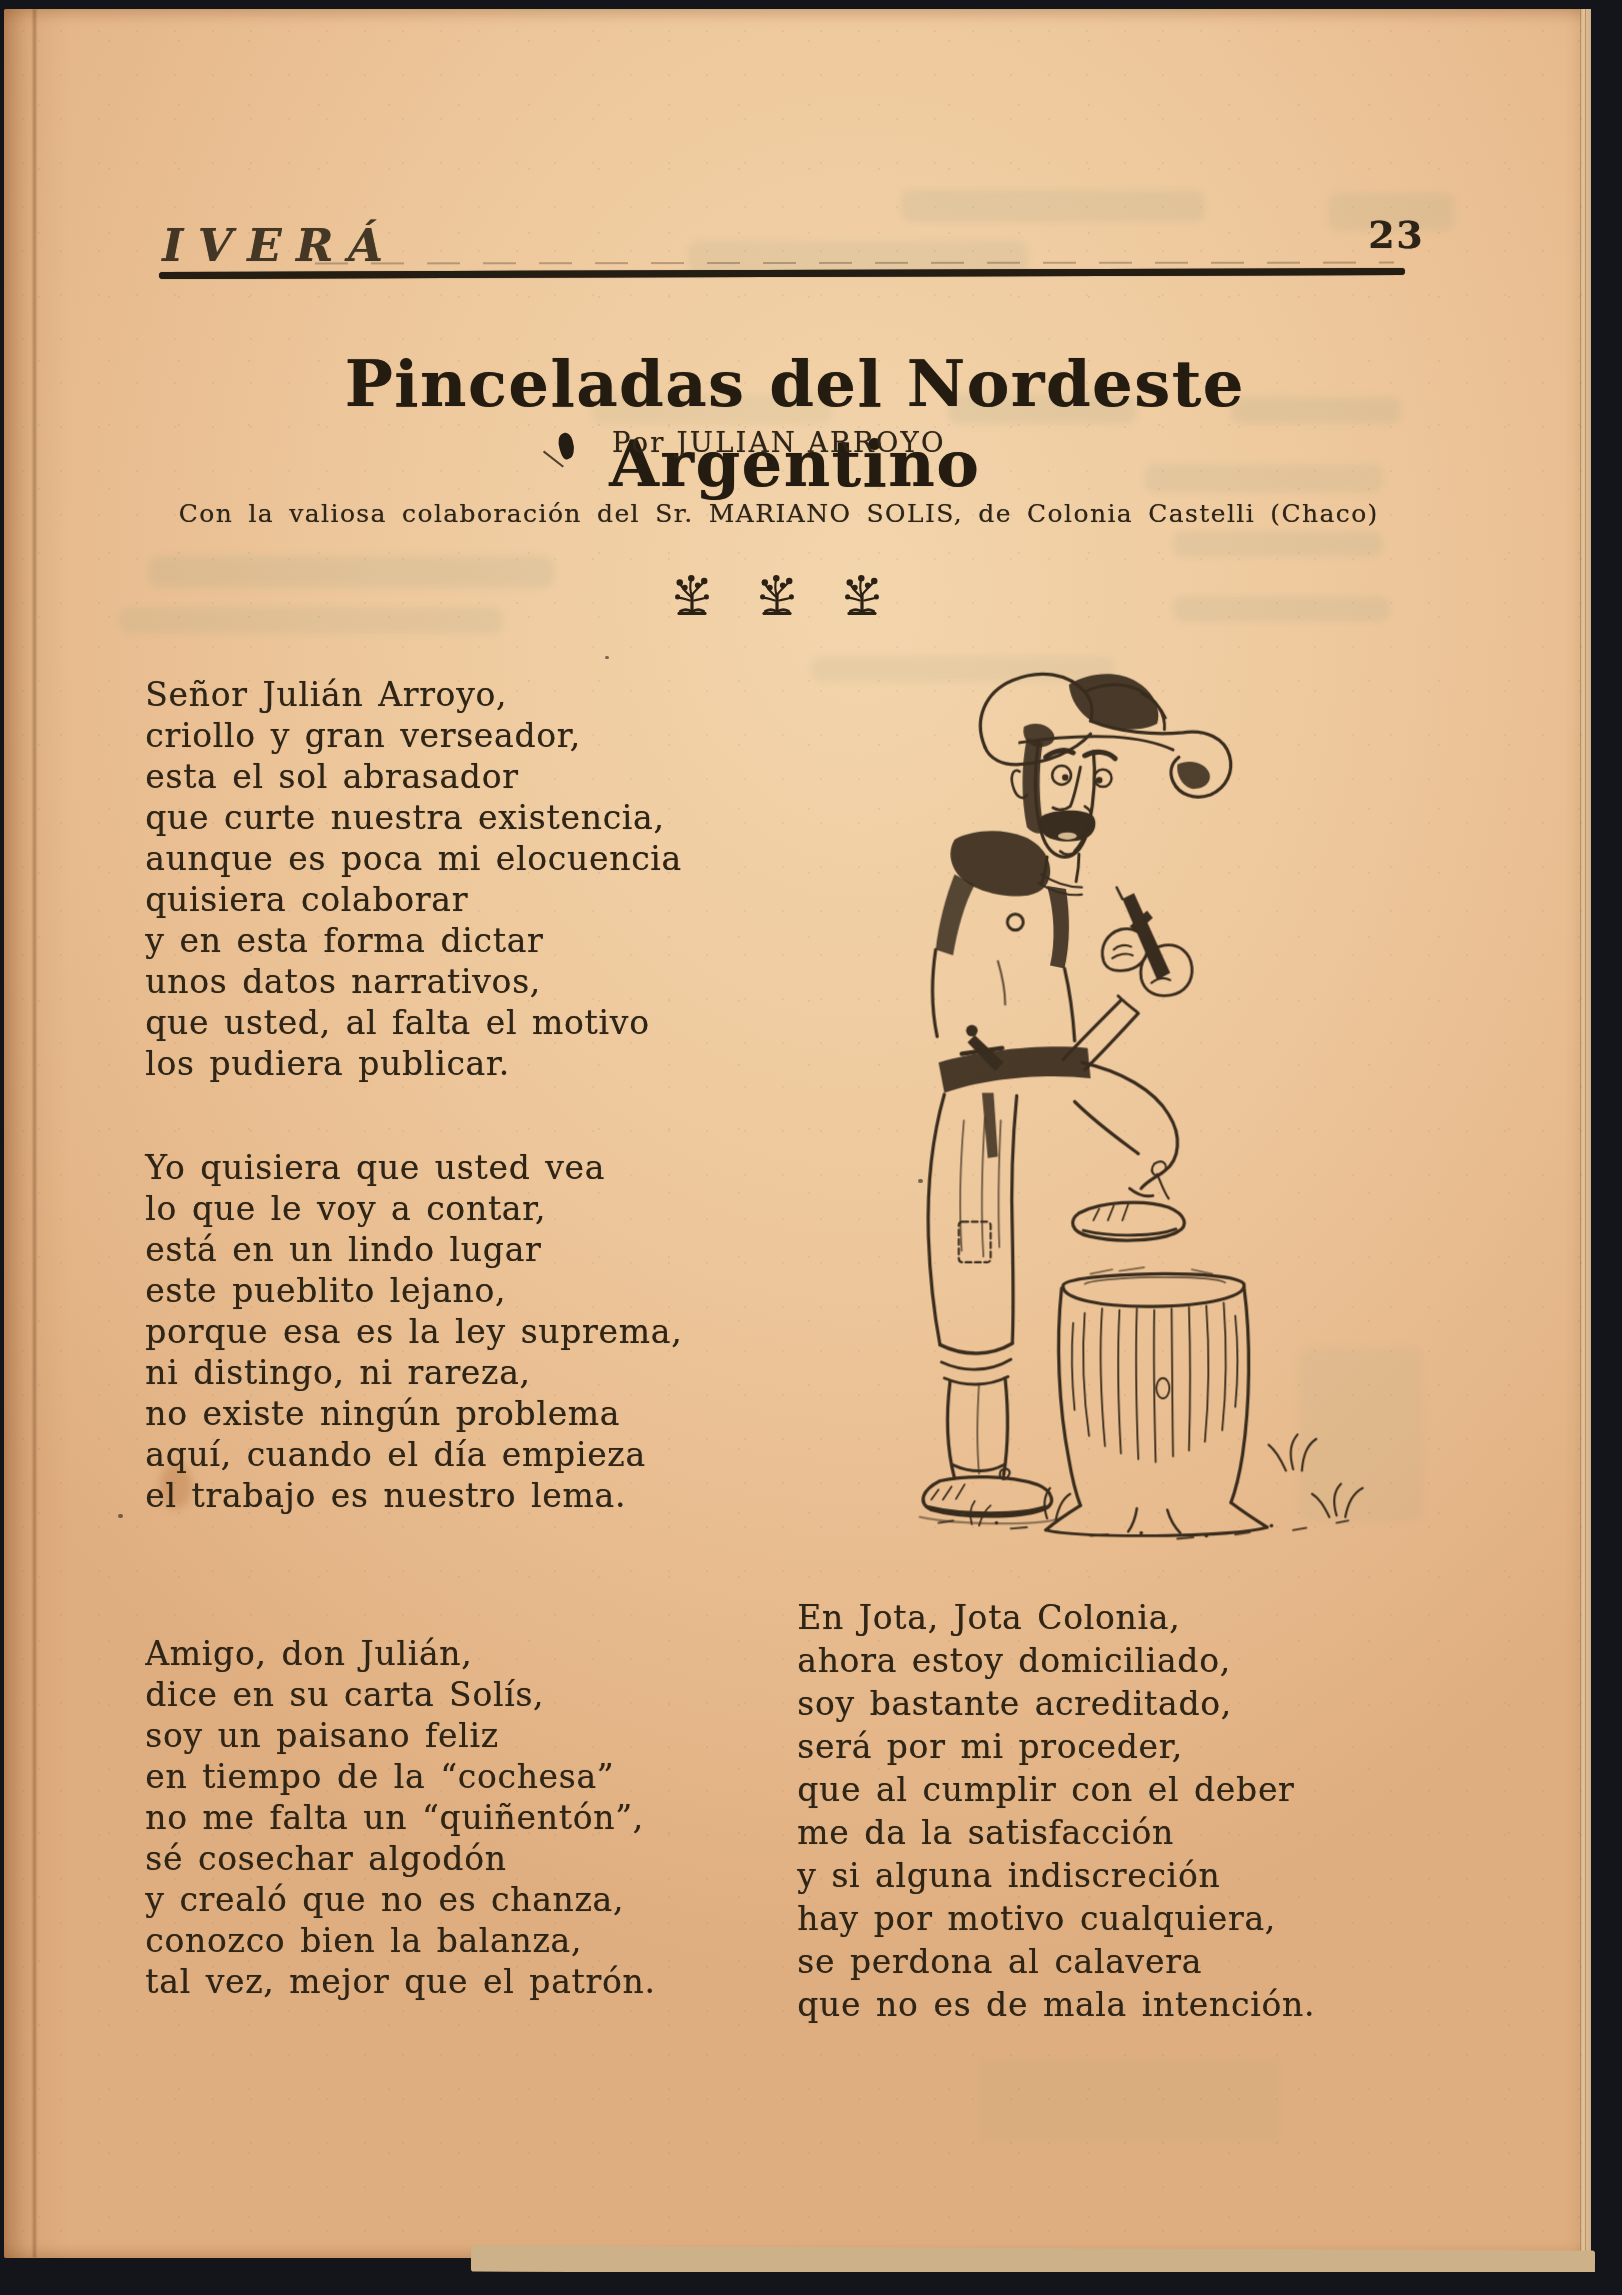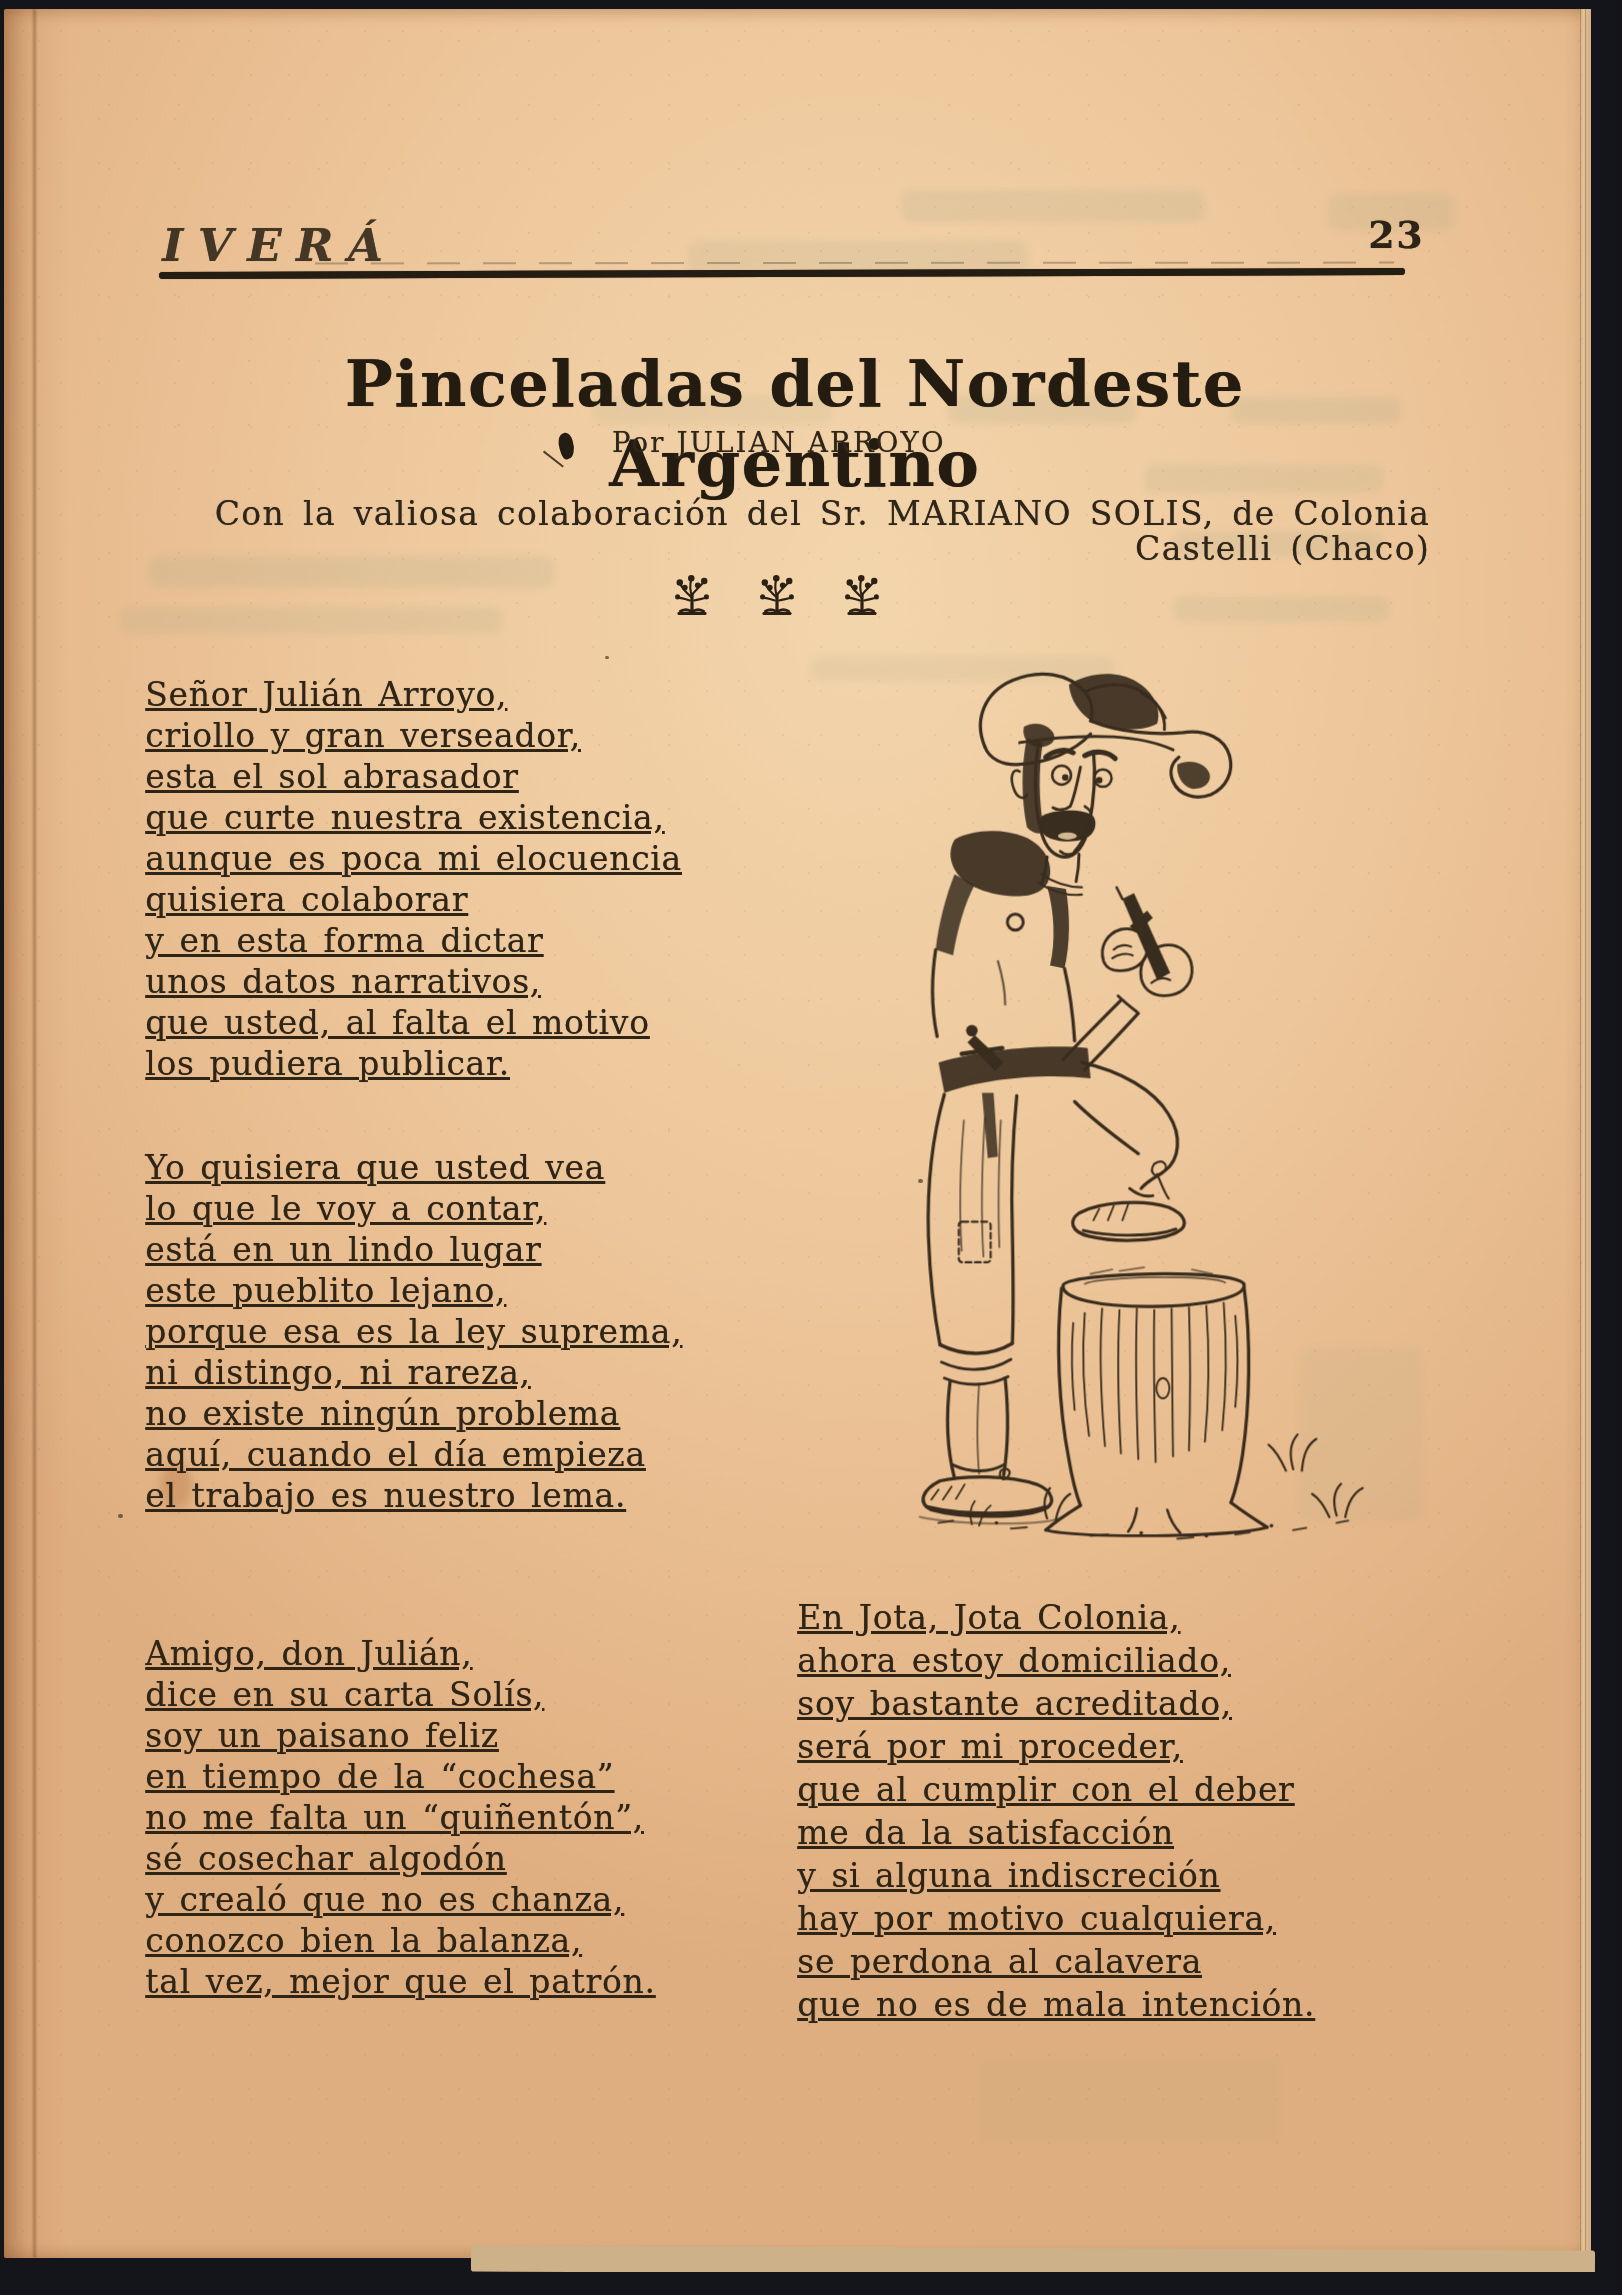--- a/index.html
+++ b/index.html
@@ -41,27 +41,27 @@
   .rule-thick{position:absolute;left:155px;top:261px;width:1246px;height:7.2px;background:#241d13;z-index:3;
         border-radius:3.6px;transform:rotate(-.18deg);box-shadow:0 0 0.7px #241d13;}
   .title{left:130px;top:319px;width:1289px;text-align:center;font-size:64px;line-height:80px;
         font-weight:bold;letter-spacing:1.4px;color:#241c11;}
   .byline{left:130px;top:417px;width:1289px;text-align:center;font-size:27.5px;line-height:32px;
         letter-spacing:2.2px;color:#2f261a;}
   .ink-blob{position:absolute;left:555px;top:424px;width:14.5px;height:26px;background:#241d13;z-index:3;
         border-radius:60% 40% 70% 30%;transform:rotate(-18deg);}
   .ink-scratch{position:absolute;left:537px;top:449px;width:24.6px;height:1.8px;background:#241d13;z-index:3;
         transform:rotate(38deg);opacity:.8;}
-  .collab{left:123px;top:487px;width:1303px;text-align:right;font-size:33px;line-height:35px;
+  .collab{left:123px;top:487px;width:1303px;text-align:center;font-size:25px;line-height:35px;
         letter-spacing:1.4px;word-spacing:5.8px;color:#2f261a;}
   .ornaments{position:absolute;left:670px;top:564px;display:flex;gap:49px;z-index:3;}
   .stanza{position:absolute;font-size:33px;line-height:41px;letter-spacing:0.7px;word-spacing:3.6px;
         color:#2e2517;z-index:3;white-space:nowrap;}
   .stanza.right{line-height:43px;}
-  .poem-line{text-shadow:0 0 0.7px rgba(46,37,23,.6);text-decoration:underline;}
+  .poem-line{text-shadow:0 0 0.7px rgba(46,37,23,.6);}
   .illustration{position:absolute;left:826px;top:648px;width:579px;height:887px;z-index:2;}
   .band-top{position:absolute;left:0;top:0;width:1622px;height:8.7px;background:#14151a;z-index:6;}
   .band-bottom{position:absolute;left:0;top:2272px;width:1622px;height:23px;background:#14151a;z-index:6;}
 </style>
 </head>
 <body>
 
 <div class="canvas">
   <div class="page">
     <div class="gutter"></div>

